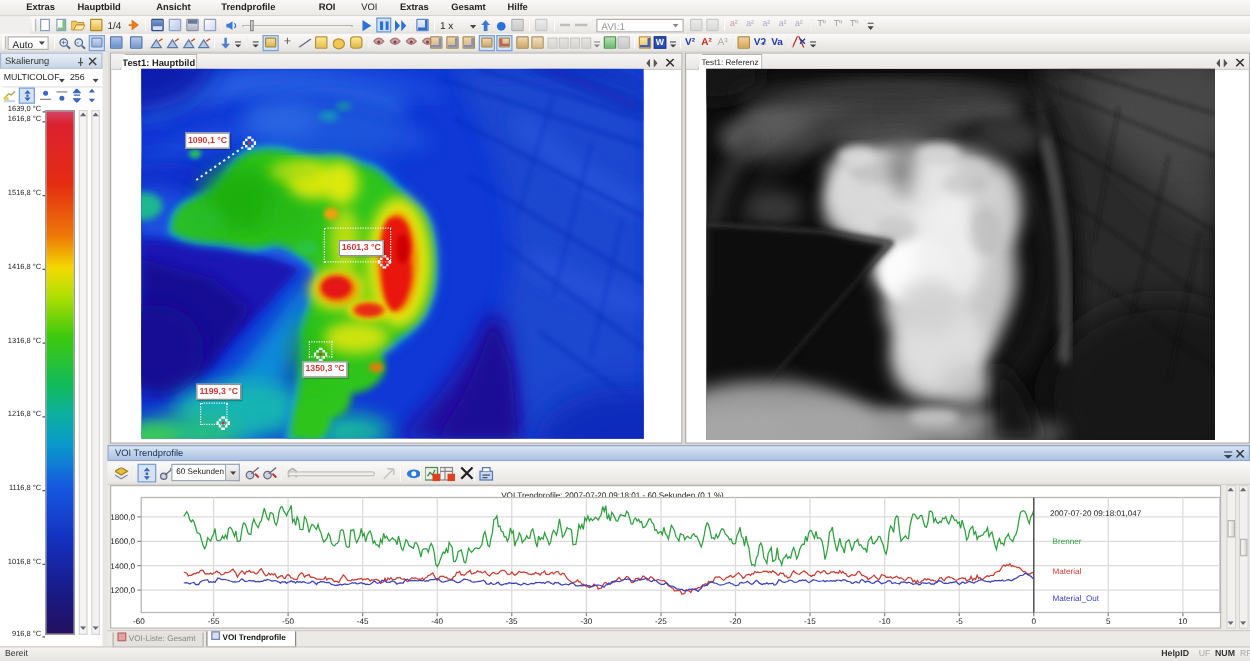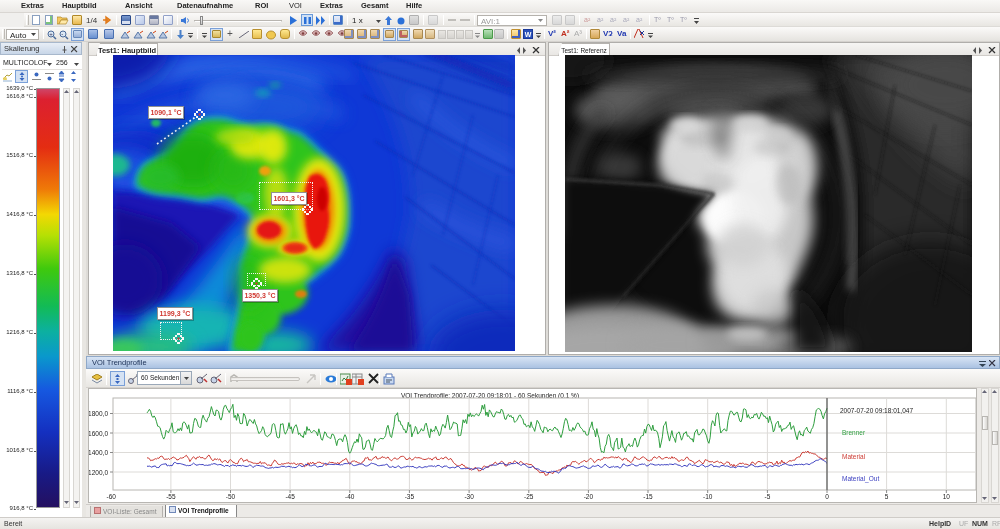--- a/index.html
+++ b/index.html
@@ -6,21 +6,21 @@
 .abs{position:absolute;}
 .ic{position:absolute;width:10px;height:10px;border-radius:1px;}
 .sep{position:absolute;width:1px;background:#c6c4c0;border-right:1px solid #fff;}
 .grip{position:absolute;width:3px;border-left:1px solid #fff;border-right:1px solid #bdbab5;height:10px;}
 </style></head>
 <body>
 <div class="abs" style="left:0;top:0;width:1000px;height:13px;background:linear-gradient(#f9f8f6,#ebe9e6);border-bottom:1px solid #d9d6d2;">
     <span class="abs" style="left:21px;top:1px;font-size:7.5px;font-weight:bold;color:#222;">Extras</span>
     <span class="abs" style="left:62px;top:1px;font-size:7.5px;font-weight:bold;color:#222;">Hauptbild</span>
     <span class="abs" style="left:125px;top:1px;font-size:7.5px;font-weight:bold;color:#222;text-align:center;">Ansicht</span>
-    <span class="abs" style="left:177px;top:1px;font-size:7.5px;font-weight:bold;color:#222;">Datenaufnahme</span>
+    <span class="abs" style="left:177px;top:1px;font-size:7.5px;font-weight:bold;color:#222;">Trendprofile</span>
     <span class="abs" style="left:255px;top:1px;font-size:7.5px;font-weight:bold;color:#222;">ROI</span>
     <span class="abs" style="left:289px;top:1px;font-size:7.5px;font-weight:normal;color:#222;">VOI</span>
     <span class="abs" style="left:320px;top:1px;font-size:7.5px;font-weight:bold;color:#222;">Extras</span>
     <span class="abs" style="left:361px;top:1px;font-size:7.5px;font-weight:bold;color:#222;">Gesamt</span>
     <span class="abs" style="left:406px;top:1px;font-size:7.5px;font-weight:bold;color:#222;">Hilfe</span>
   </div>
 <div class="abs" style="left:0;top:13px;width:1000px;height:14px;background:linear-gradient(#fbfaf9,#e8e6e2);border-bottom:1px solid #dddbd7;margin-left:24px;">
     <div class="grip" style="left:2px;top:2px;"></div>
     <div class="abs" style="left:8px;top:2px;width:8px;height:10px;background:#fff;border:1px solid #8aa0c0;"></div>
     <div class="abs" style="left:21px;top:2px;width:8px;height:10px;background:#fff;border:1px solid #8aa0c0;box-shadow:inset -2px -2px 0 #7bc47b;"></div>

